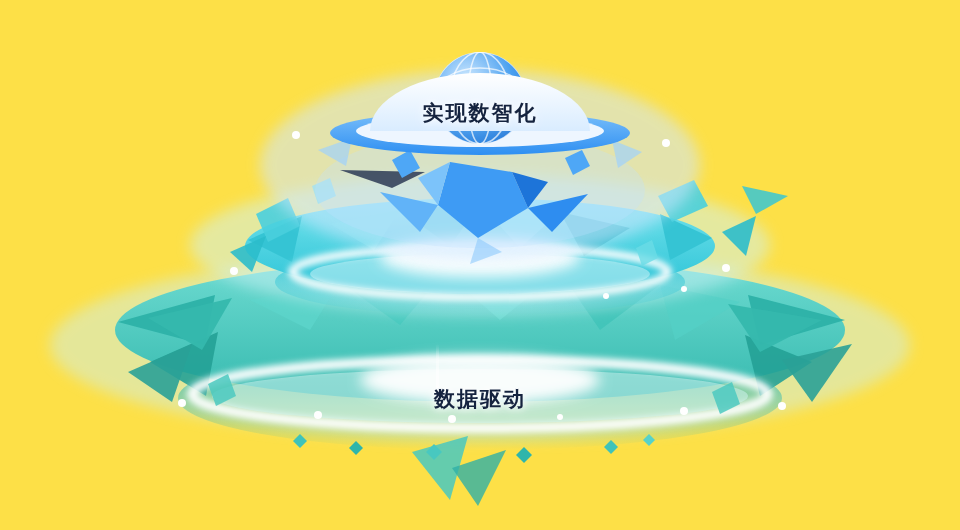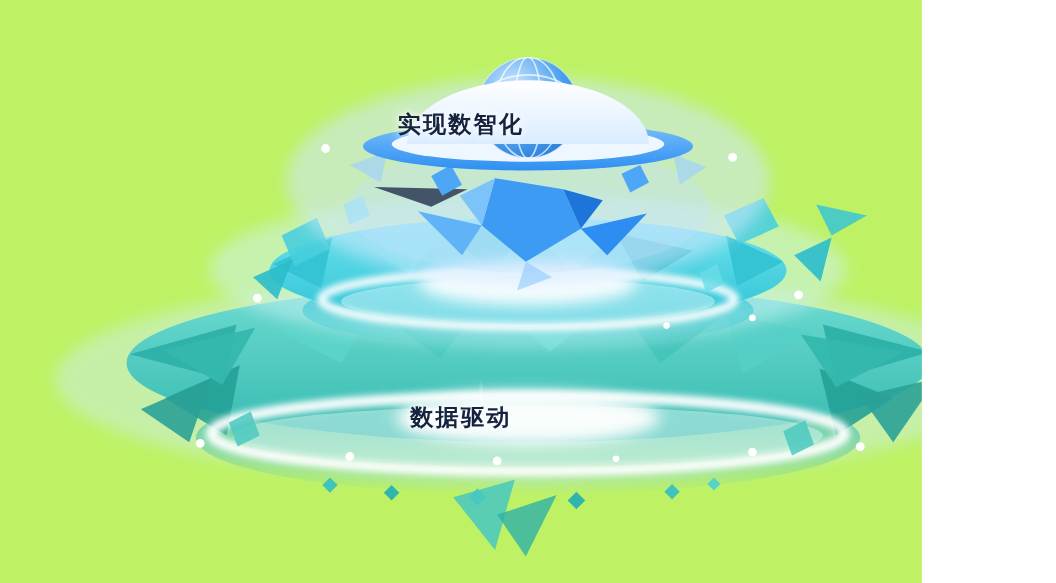--- a/index.html
+++ b/index.html
@@ -1,29 +1,29 @@
 <!DOCTYPE html>
 <html><head>
 <meta charset="utf-8">
 <style>
   html,body{margin:0;padding:0;background:#ffffff;}
   .stage{
-    position:relative;width:838px;height:530px;overflow:hidden;background:#bef264;
+    position:relative;width:960px;height:530px;overflow:hidden;background:#fde047;
     font-family:"Liberation Sans","DejaVu Sans",sans-serif;
   }
   .stage svg{position:absolute;left:0;top:0;}
   .tier-label{
     position:absolute;left:0;width:100%;text-align:center;
     font-weight:700;color:#15233f;letter-spacing:2px;
     text-shadow:0 0 6px rgba(255,255,255,.95),0 0 14px rgba(255,255,255,.9);
     pointer-events:none;
   }
   .tier-label.pos-top{top:99px;font-size:21px;}
   .tier-label.pos-middle{top:242px;font-size:21px;}
-  .tier-label.pos-bottom{top:365px;font-size:21px;}
+  .tier-label.pos-bottom{top:385px;font-size:21px;}
 </style>
 </head>
 <body>
 
 <div class="stage">
 
   <svg width="960" height="530" viewBox="0 0 960 530">
     <defs>
       <linearGradient id="gTealTop" x1="0" y1="0" x2="0" y2="1">
         <stop offset="0" stop-color="#6fdcd2"></stop>

